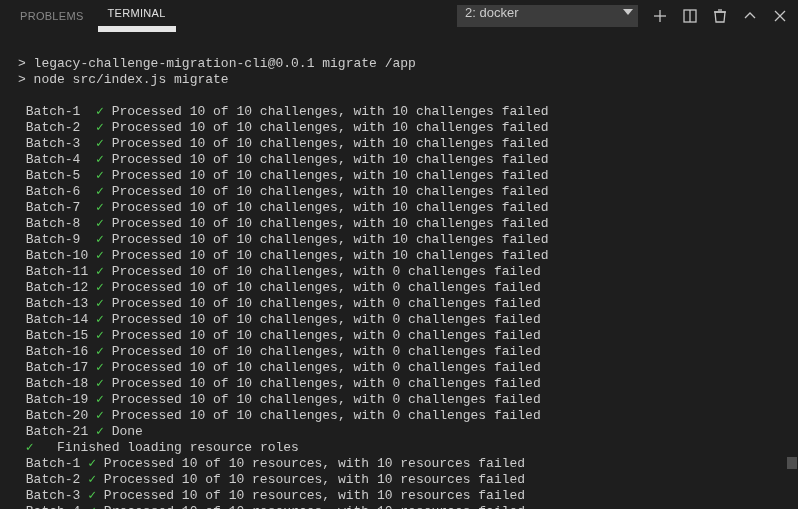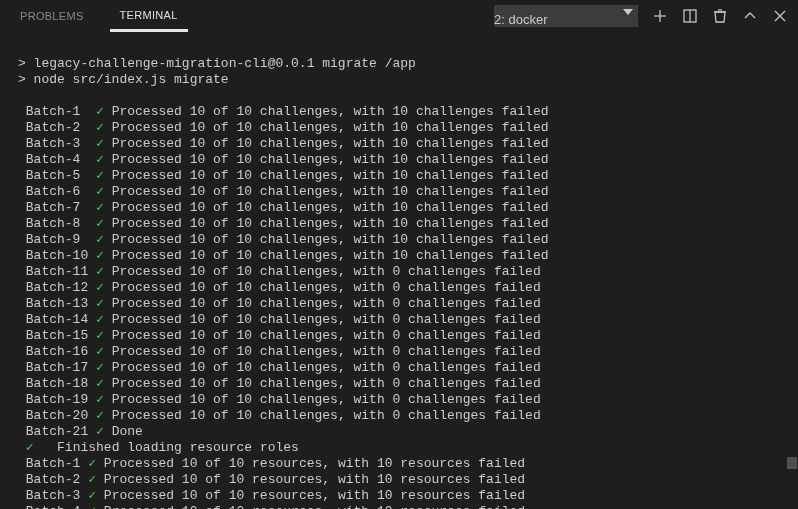--- a/index.html
+++ b/index.html
@@ -19,49 +19,49 @@
     }
     .panel-tabs {
       display: flex;
       align-items: center;
       height: 32px;
       padding: 0 10px;
       background: #1e1e1e;
     }
     .tabs-left {
       display: flex;
-      gap: 16px;
+      gap: 4px;
     }
     .tab {
       padding: 0 10px;
       height: 32px;
       display: flex;
       align-items: center;
       font-size: 11px;
       color: #888888;
       cursor: pointer;
       letter-spacing: 0.3px;
     }
     .tab.active {
       color: #e0e0e0;
-      border-bottom: 3px solid #e5e5e5;
+      border-bottom: 6px solid #e5e5e5;
     }
     .spacer {
       flex: 1;
     }
     .select-wrap {
       position: relative;
       display: flex;
-      align-items: flex-end;
+      align-items: flex-start;
       background: #3c3c3c;
       height: 22px;
-      padding: 0 20px 0 0;
+      padding: 0 20px 0 8px;
       font-size: 13px;
       color: #cccccc;
-      width: 144px;
+      width: 181px;
       cursor: pointer;
     }
     .select-arrow {
       position: absolute;
       right: 5px;
       top: 4px;
       width: 0;
       height: 0;
       border-left: 5px solid transparent;
       border-right: 5px solid transparent;

